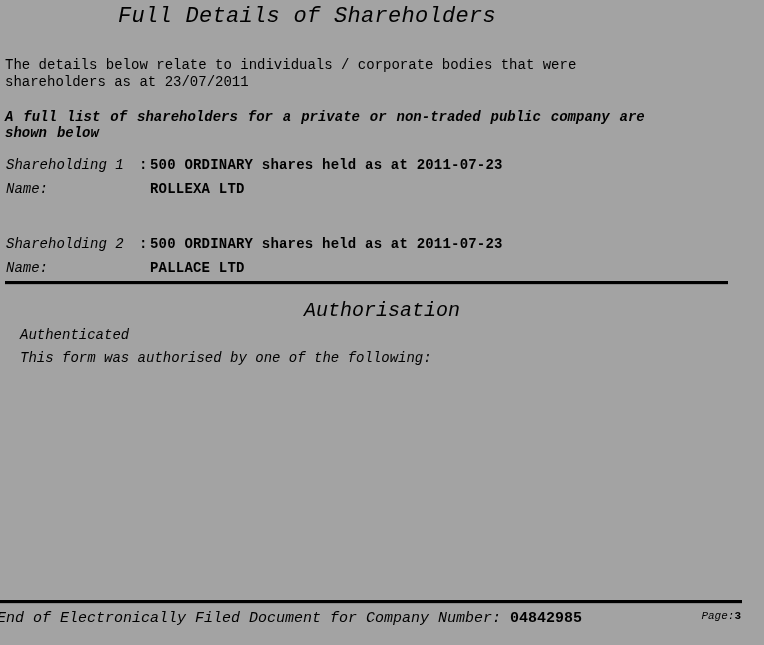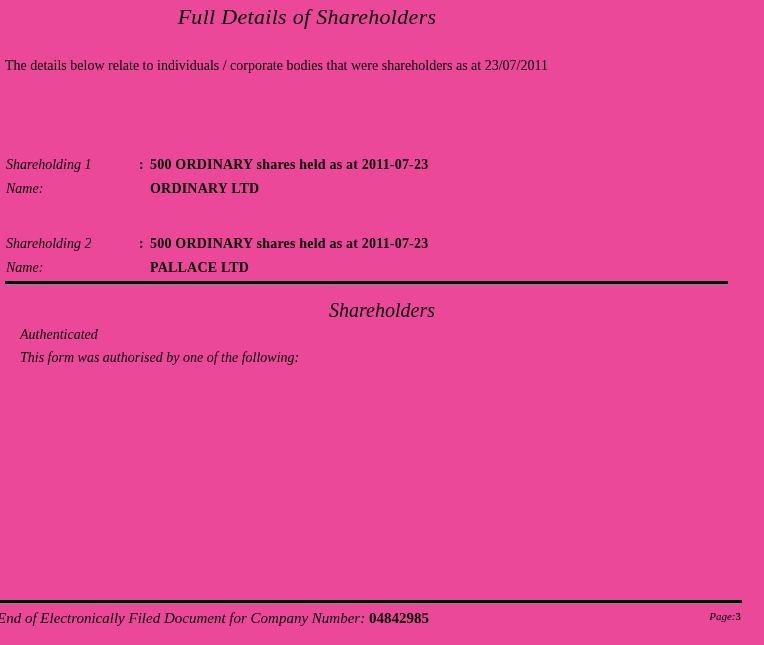--- a/index.html
+++ b/index.html
@@ -4,23 +4,23 @@
 <style>
   html, body {
     margin: 0;
     padding: 0;
     background: #ffffff;
   }
   .page {
     position: relative;
     width: 764px;
     height: 645px;
-    background: #ec4899;
+    background: #a3a3a3;
     color: #000000;
-    font-family: Liberation Serif, serif;
+    font-family: Liberation Mono, monospace;
     overflow: hidden;
   }
   .doc-title {
     position: absolute;
     top: 4px;
     left: 0;
     width: 614px;
     margin: 0;
     text-align: center;
     font-size: 22px;
@@ -115,48 +115,49 @@
 </style>
 </head>
 <body>
 
 <div class="page">
 
   <h1 class="doc-title">Full Details of Shareholders</h1>
 
   <p class="intro"><span>The details below relate to individuals / corporate bodies that were shareholders as at </span><span>23/07/2011</span></p>
 
+  <p class="list-note">A full list of shareholders for a private or non-traded public company are shown below</p>
 
   <div class="sh-block b1">
     <div class="sh-row">
       <span class="sh-label">Shareholding 1</span>
       <span class="sh-sep">:</span>
       <span class="sh-value">500 ORDINARY shares held as at 2011-07-23</span>
     </div>
     <div class="sh-row">
       <span class="sh-label">Name:</span>
-      <span class="sh-value">ORDINARY LTD</span>
+      <span class="sh-value">ROLLEXA LTD</span>
     </div>
   </div>
 
   <div class="sh-block b2">
     <div class="sh-row">
       <span class="sh-label">Shareholding 2</span>
       <span class="sh-sep">:</span>
       <span class="sh-value">500 ORDINARY shares held as at 2011-07-23</span>
     </div>
     <div class="sh-row">
       <span class="sh-label">Name:</span>
       <span class="sh-value">PALLACE LTD</span>
     </div>
   </div>
 
   <div class="rule mid"></div>
 
-  <h2 class="auth-heading">Shareholders</h2>
+  <h2 class="auth-heading">Authorisation</h2>
 
   <div class="auth-authenticated">Authenticated</div>
 
   <div class="auth-statement">This form was authorised by one of the following:</div>
 
 
   <div class="rule footer"></div>
 
   <div class="footer-left">
     <span class="it">End of Electronically Filed Document for Company Number:</span>

